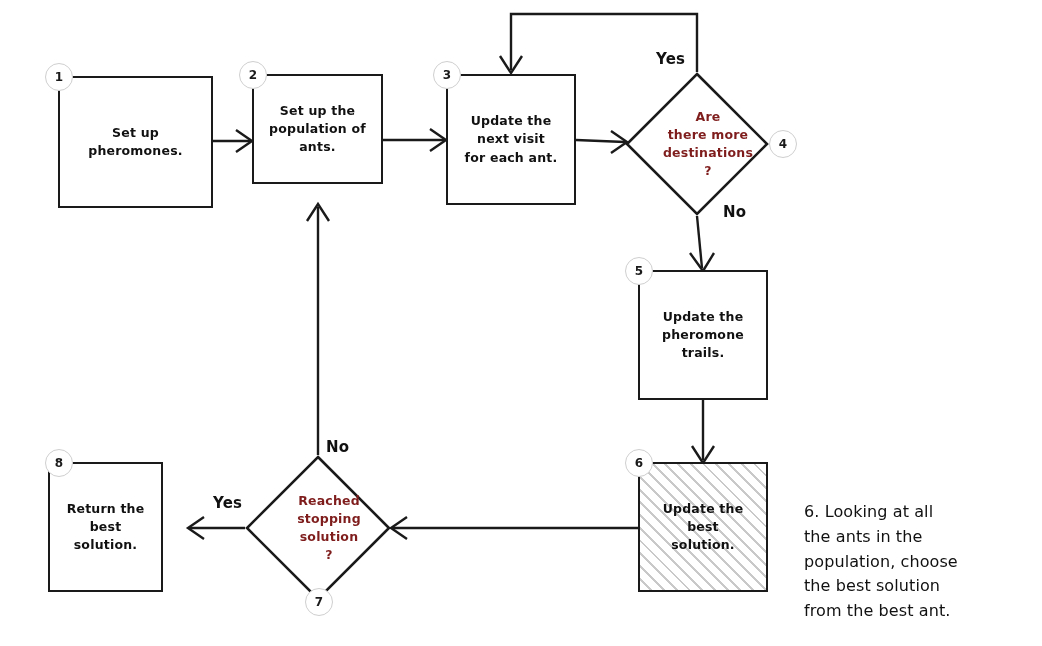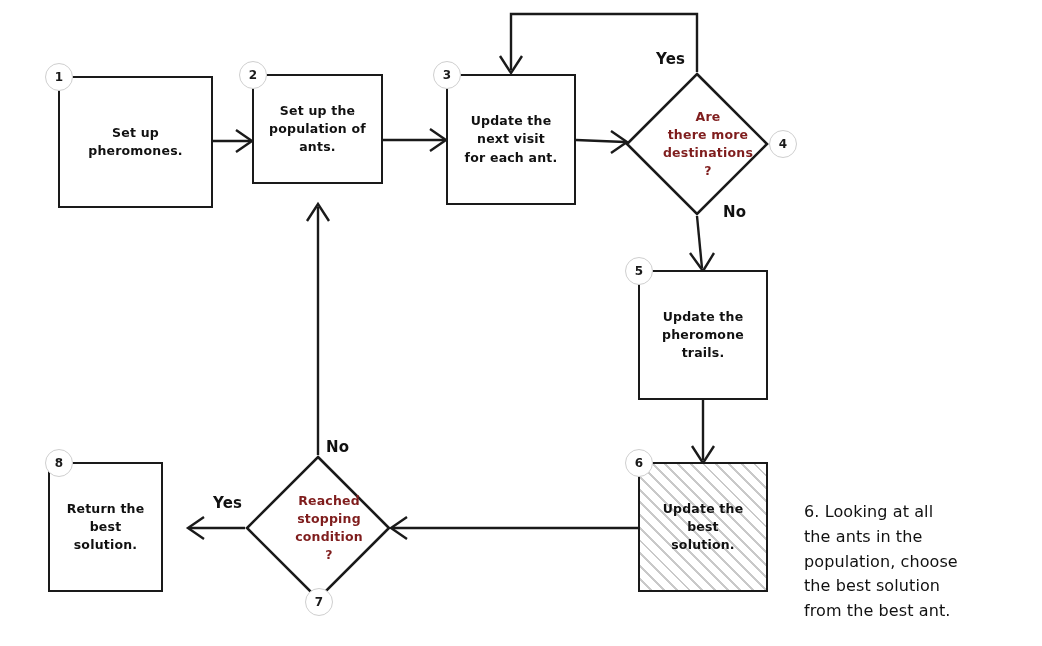--- a/index.html
+++ b/index.html
@@ -216,21 +216,21 @@
   <div class="badge" style="left:625px; top:449px;">
       <span>6</span>
     </div>
 
   <div class="dec" style="left:245px; top:455px; width:146px; height:146px;">
     <svg class="shape" viewBox="0 0 146 146" xmlns="http://www.w3.org/2000/svg">
       <polygon points="73,2 144,73 73,144 2,73" fill="#ffffff" stroke="#1a1a1a" stroke-width="2.6"></polygon>
     </svg>
     <div class="txt">Reached
 stopping
-condition
+solution
 ?</div>
   </div>
   <div class="badge" style="left:305px; top:588px;">
       <span>7</span>
     </div>
 
   <div class="node proc" style="left:48px; top:462px; width:115px; height:130px;">
     <div class="txt">Return the
 best
 solution.</div>

